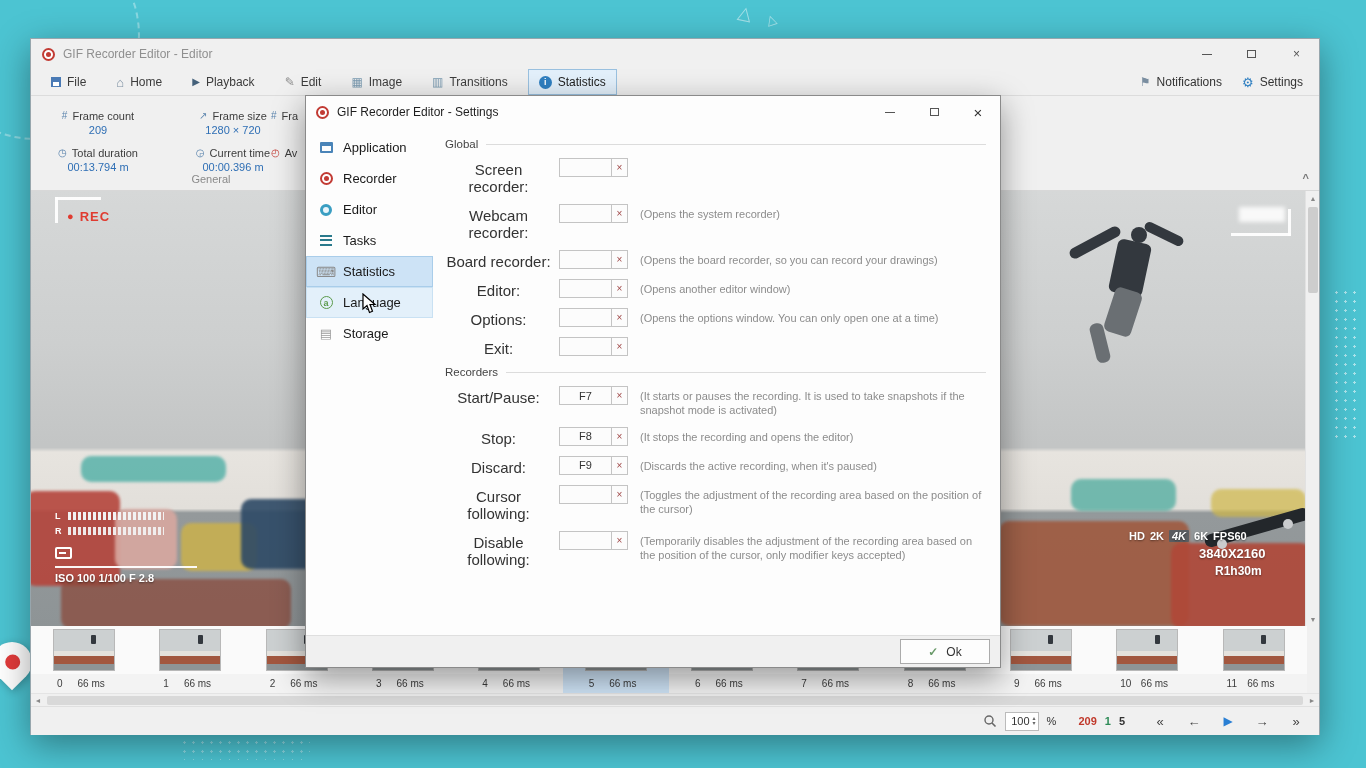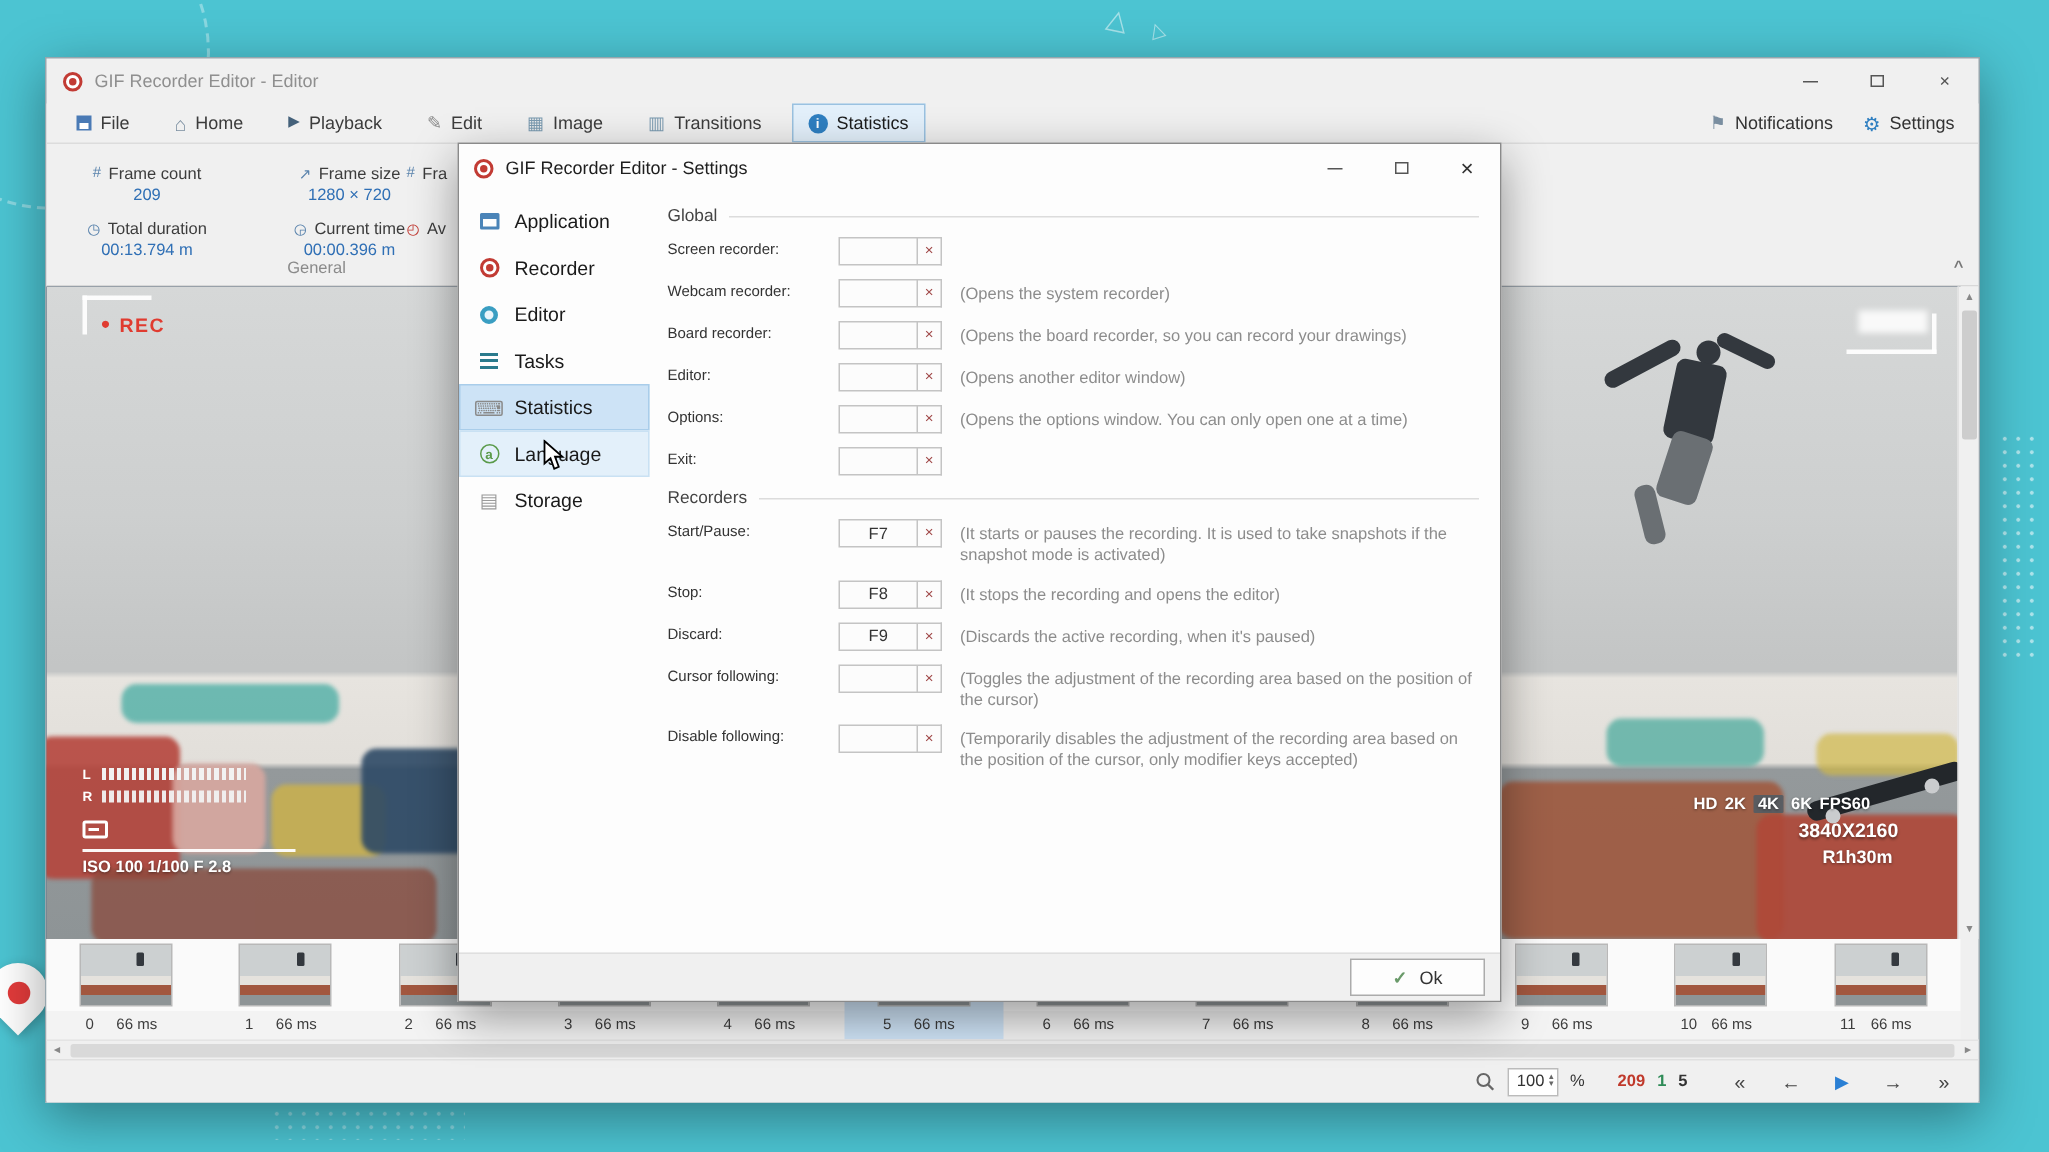--- a/index.html
+++ b/index.html
@@ -69,21 +69,21 @@
   .audio-label{color:#fff;font-size:9px;font-weight:bold;width:8px;}
   .audio-meter{width:96px;height:8px;
     background:repeating-linear-gradient(90deg,#f2f2f2 0 3px,transparent 3px 5px);}
   .audio-meter.dim{opacity:.95;}
   .exp-icon{position:absolute;left:24px;top:356px;width:17px;height:12px;border:2px solid #fff;border-radius:2px;}
   .exp-icon:after{content:"";position:absolute;left:2px;top:3px;width:7px;height:2px;background:#fff;}
   .scale-line{position:absolute;left:24px;top:375px;width:142px;height:2px;background:rgba(255,255,255,.95);}
   .iso-text{left:24px;top:381px;font-size:11px;font-weight:bold;}
   .quality-row{position:absolute;left:1098px;top:339px;display:flex;gap:5px;align-items:center;}
   .q-seg{color:#fff;font-size:11px;font-weight:bold;text-shadow:0 1px 2px rgba(0,0,0,.45);}
-  .q-seg.boxed{background:rgba(85,92,99,.92);padding:0 3px;border-radius:1px;}
+  .q-seg.boxed{background:rgba(85,92,99,.92);padding:0 3px;border-radius:1px;font-style:italic;}
   .res-text{left:1168px;top:355px;font-size:13px;font-weight:bold;}
   .rem-text{left:1184px;top:373px;font-size:12px;font-weight:bold;}
   .white-blob{position:absolute;left:1208px;top:16px;width:46px;height:15px;background:rgba(255,255,255,.85);filter:blur(2px);}
 
   
   .v-scroll{position:absolute;right:0;top:152px;width:14px;height:435px;background:#f0f0f0;border-left:1px solid #e2e2e2;}
   .v-scroll .arr{position:absolute;left:0;width:14px;height:14px;display:flex;align-items:center;justify-content:center;
     font-size:7px;color:#888;}
   .v-thumb{position:absolute;left:2px;top:16px;width:10px;height:86px;background:#cdcdcd;border-radius:2px;}
   .h-scroll{position:absolute;left:0;top:654px;right:0;height:13px;background:#f0f0f0;border-top:1px solid #e4e4e4;}
@@ -140,21 +140,21 @@
   .kb-ic{font-size:14px;color:#8a8a8a;line-height:1;}
   .lang-ic{width:13px;height:13px;border-radius:50%;border:1.5px solid #5a9a4a;color:#5a9a4a;font-size:9px;
     font-weight:bold;display:flex;align-items:center;justify-content:center;}
   .storage-ic{font-size:13px;color:#9a9a9a;line-height:1;}
 
   .dlg-content{flex:1;padding:6px 14px 0 12px;overflow:hidden;}
   .section-header{display:flex;align-items:center;gap:8px;margin:4px 0 8px 0;}
   .section-title{font-size:11.5px;color:#444;}
   .section-line{flex:1;height:1px;background:#dcdcdc;}
   .sc-row{display:grid;grid-template-columns:107px 74px 1fr;column-gap:7px;align-items:start;margin-bottom:9px;}
-  .sc-label{text-align:left;font-size:10px;color:#333;padding-top:3px;}
+  .sc-label{text-align:center;font-size:15px;color:#333;padding-top:3px;}
   .key-box{display:flex;}
   .key-input{width:53px;height:19px;border:1px solid #c4c4c4;background:#fcfcfc;font-size:11px;color:#333;
     display:flex;align-items:center;justify-content:center;}
   .key-clear{width:16px;height:19px;border:1px solid #c4c4c4;border-left:none;background:#fcfcfc;color:#a04848;
     font-size:10px;display:flex;align-items:center;justify-content:center;}
   .sc-hint{font-size:11px;color:#8c8c8c;line-height:1.3;padding-top:3px;max-width:365px;}
   .dlg-footer{position:absolute;left:0;bottom:0;right:0;height:32px;background:#f0f0f0;border-top:1px solid #dfdfdf;
     display:flex;align-items:center;justify-content:flex-end;padding-right:10px;}
   .ok-btn{width:90px;height:25px;background:#fdfdfd;border:1px solid #ababab;display:flex;align-items:center;
     justify-content:center;gap:8px;font-size:12px;color:#333;}

